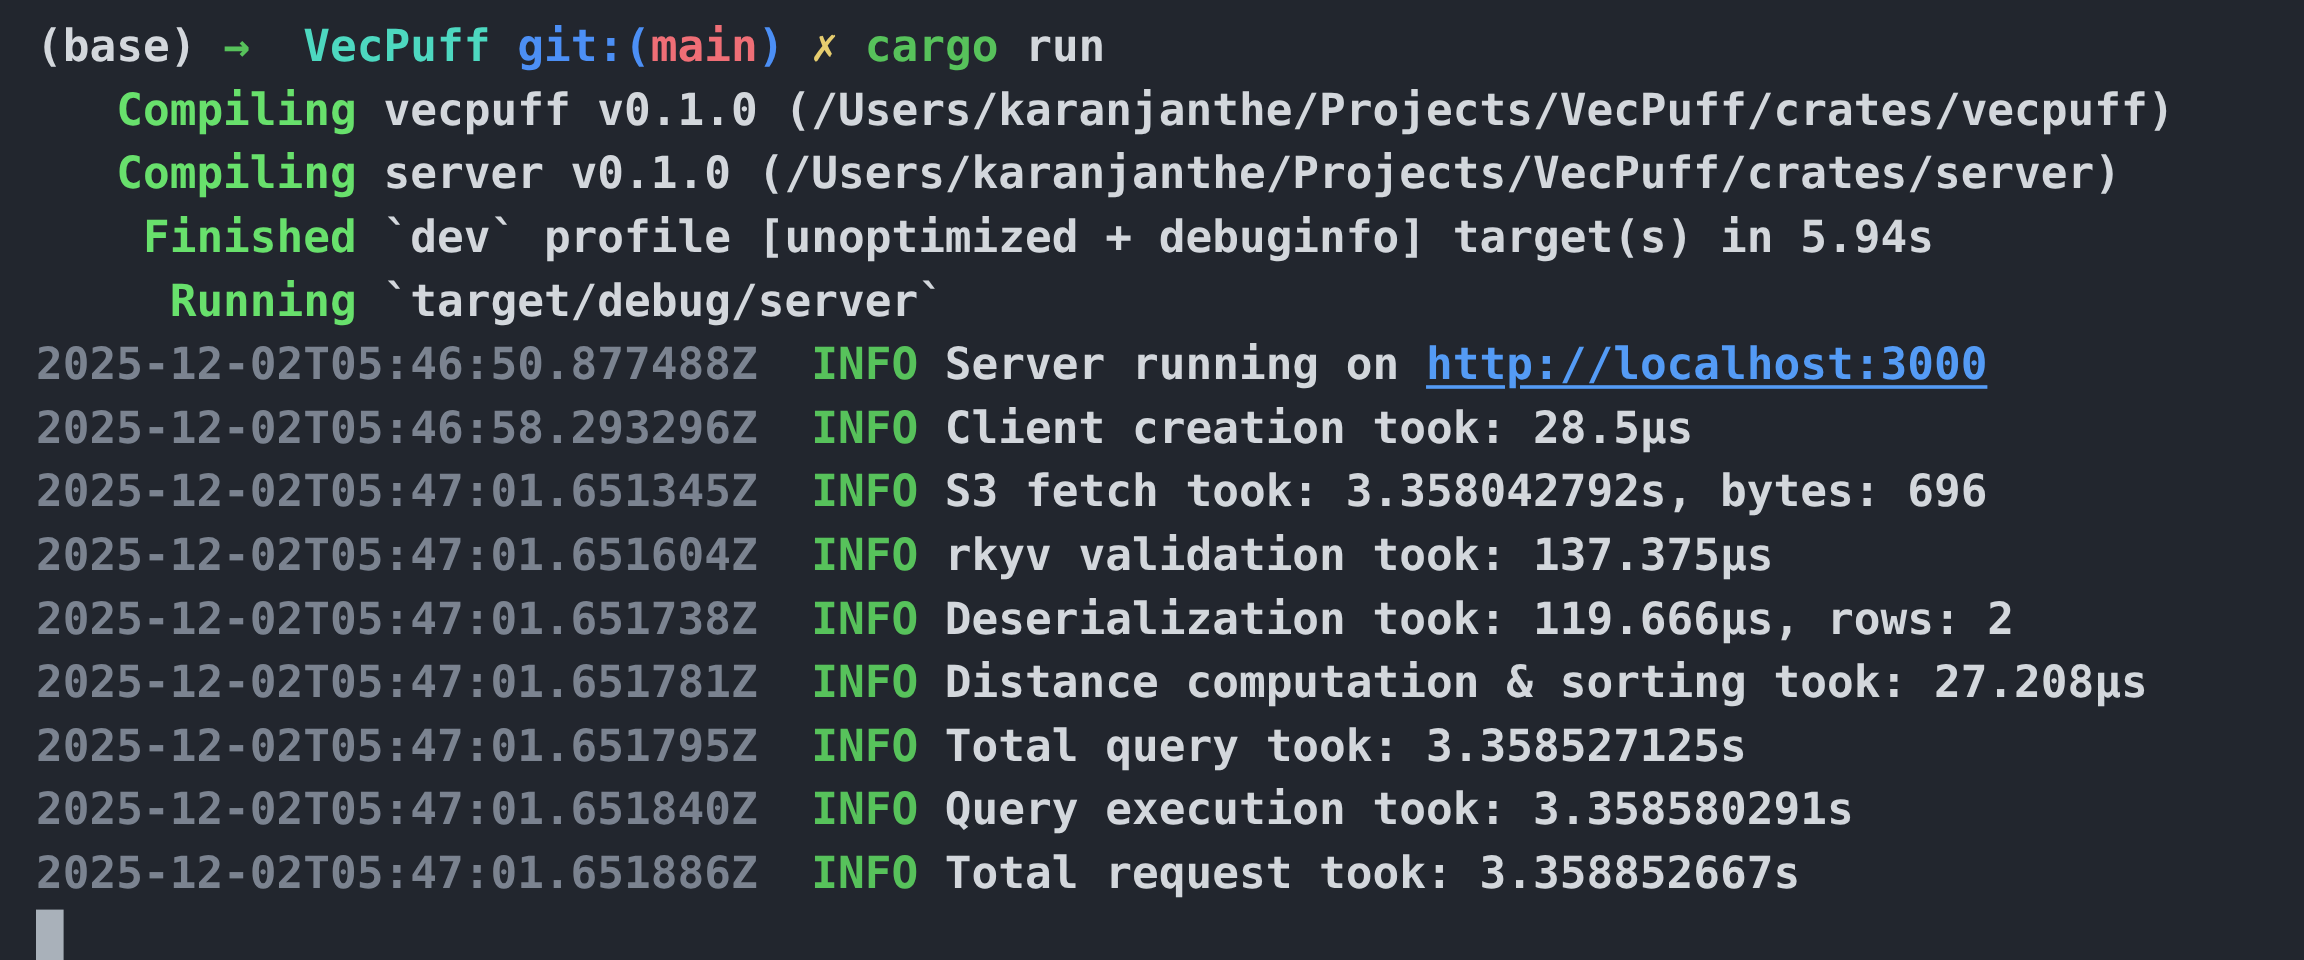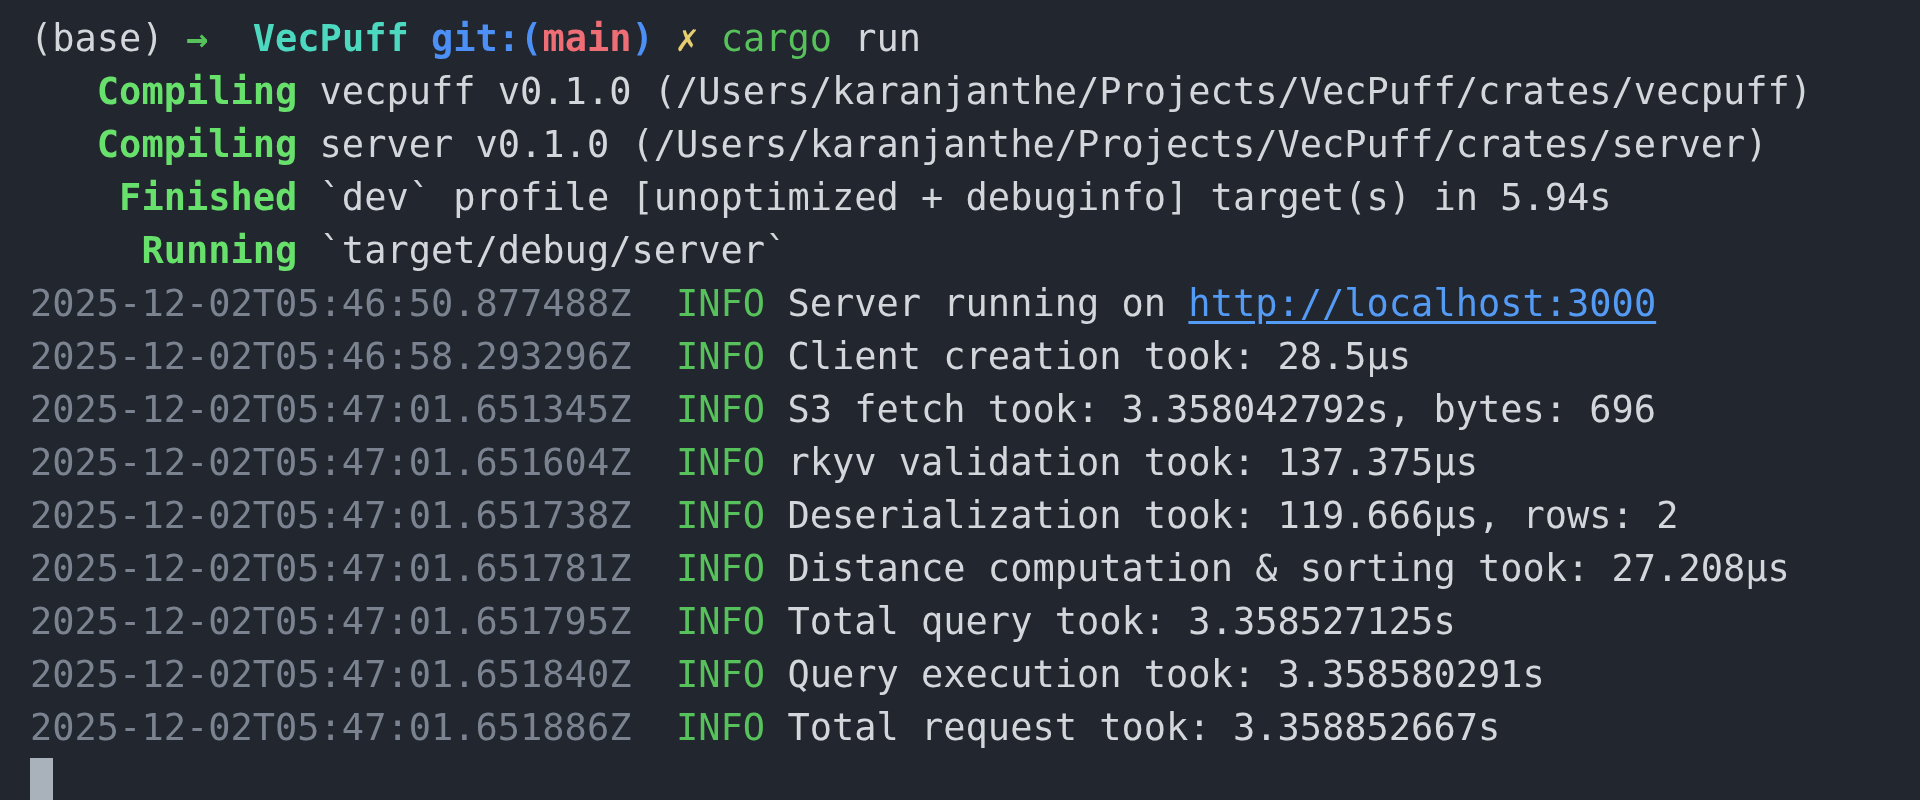--- a/index.html
+++ b/index.html
@@ -21,21 +21,21 @@
     padding: 12px 0 0 30px;
     font-family: "DejaVu Sans Mono", "Liberation Mono", monospace;
     font-size: 37px;
     line-height: 53px;
     white-space: pre;
   }
   .line {
     height: 53px;
     white-space: pre;
   }
-  .seg { white-space: pre; }
+  .seg { white-space: pre; font-weight: bold; }
   .seg.bold { font-weight: bold; }
   .seg.underline { text-decoration: underline; text-underline-offset: 5px; }
   .cursor {
     display: inline-block;
     width: 23px;
     height: 46px;
     background: #a9b1ba;
     vertical-align: top;
     margin-top: 4px;
   }

